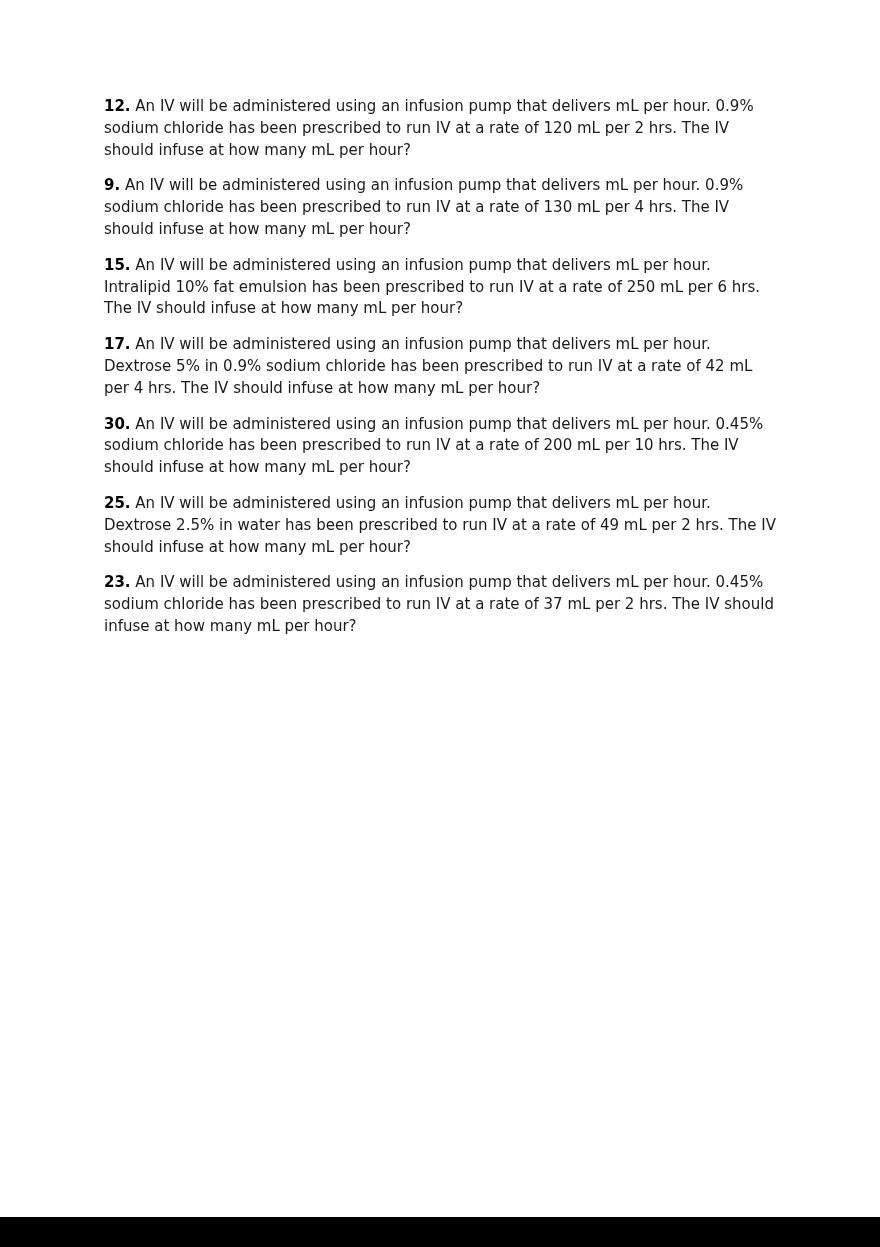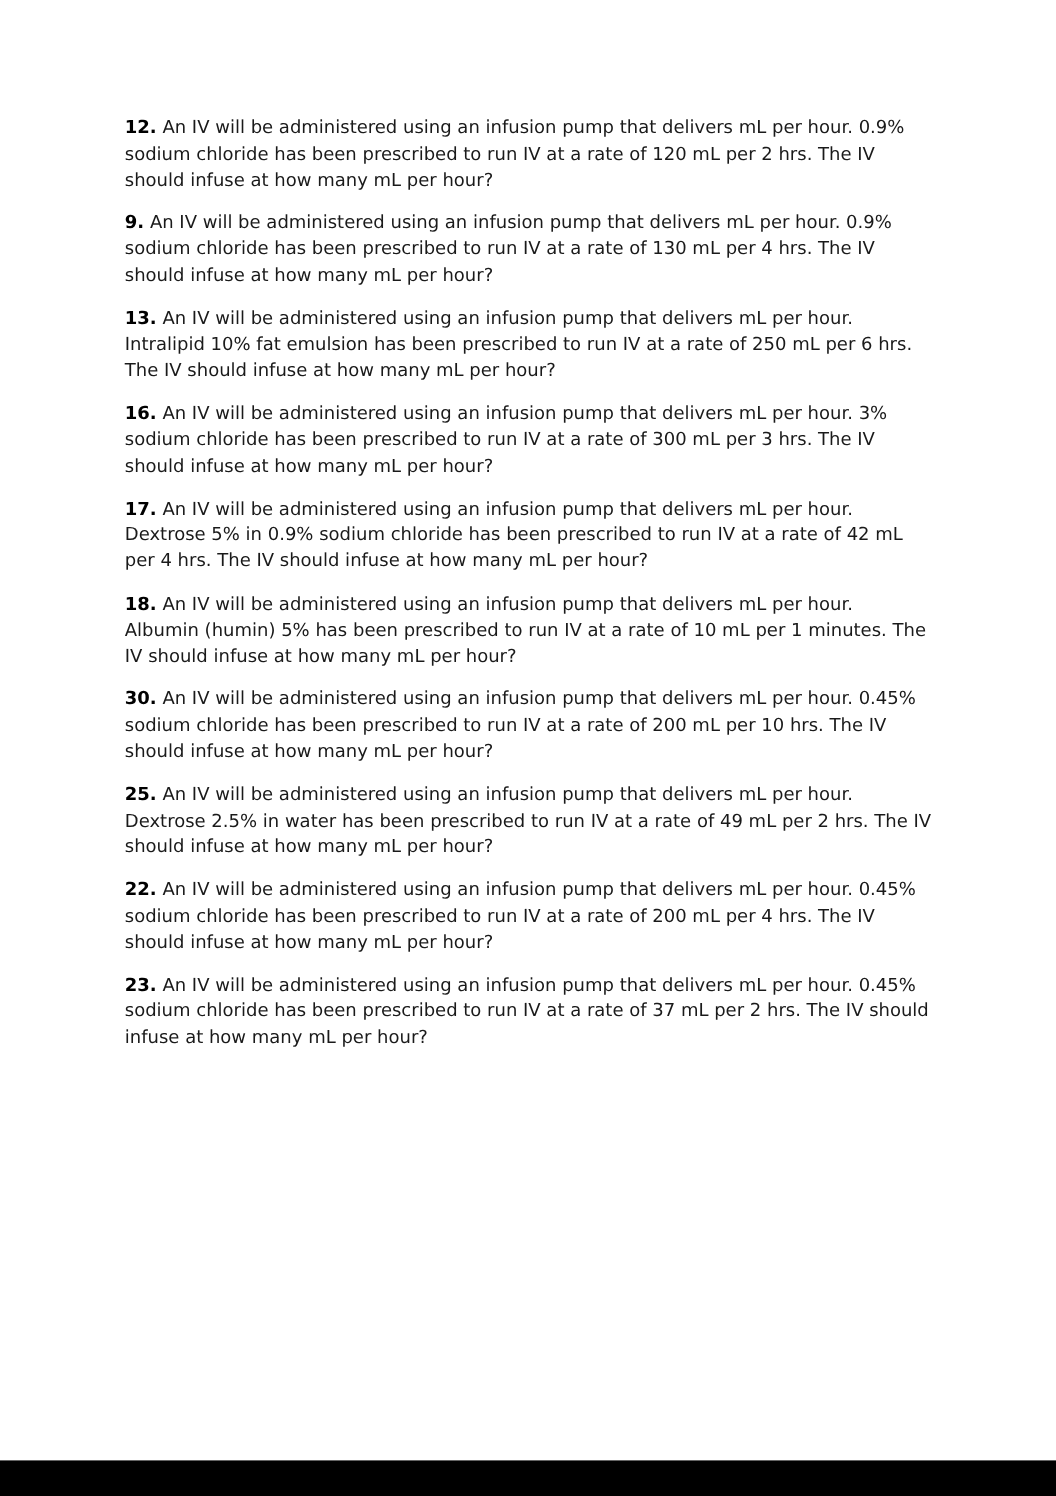--- a/index.html
+++ b/index.html
@@ -50,32 +50,29 @@
 </head>
 <body>
 
 <div class="page">
   <div class="content">
   <p class="problem"><strong>12.</strong><span> An IV will be administered using an infusion pump that delivers mL per hour. 0.9% sodium chloride has been prescribed to run IV at a rate of 120 mL per 2 hrs. The IV should infuse at how many mL per hour?</span></p>
 
 
   <p class="problem"><strong>9.</strong><span> An IV will be administered using an infusion pump that delivers mL per hour. 0.9% sodium chloride has been prescribed to run IV at a rate of 130 mL per 4 hrs. The IV should infuse at how many mL per hour?</span></p>
 
-  <p class="problem"><strong>13.</strong><span> An IV will be administered using an infusion pump that delivers mL per hour. Intralipid 10% fat emulsion has been prescribed to run IV at a rate of 250 mL per 6 hrs. The IV should infuse at how many mL per hour?</span></p>
+  <p class="problem"><strong>15.</strong><span> An IV will be administered using an infusion pump that delivers mL per hour. Intralipid 10% fat emulsion has been prescribed to run IV at a rate of 250 mL per 6 hrs. The IV should infuse at how many mL per hour?</span></p>
 
-  <p class="problem"><strong>16.</strong><span> An IV will be administered using an infusion pump that delivers mL per hour. 3% sodium chloride has been prescribed to run IV at a rate of 300 mL per 3 hrs. The IV should infuse at how many mL per hour?</span></p>
 
   <p class="problem"><strong>17.</strong><span> An IV will be administered using an infusion pump that delivers mL per hour. Dextrose 5% in 0.9% sodium chloride has been prescribed to run IV at a rate of 42 mL per 4 hrs. The IV should infuse at how many mL per hour?</span></p>
 
-  <p class="problem"><strong>18.</strong><span> An IV will be administered using an infusion pump that delivers mL per hour. Albumin (humin) 5% has been prescribed to run IV at a rate of 10 mL per 1 minutes. The IV should infuse at how many mL per hour?</span></p>
 
 
   <p class="problem"><strong>30.</strong><span> An IV will be administered using an infusion pump that delivers mL per hour. 0.45% sodium chloride has been prescribed to run IV at a rate of 200 mL per 10 hrs. The IV should infuse at how many mL per hour?</span></p>
 
   <p class="problem"><strong>25.</strong><span> An IV will be administered using an infusion pump that delivers mL per hour. Dextrose 2.5% in water has been prescribed to run IV at a rate of 49 mL per 2 hrs. The IV should infuse at how many mL per hour?</span></p>
 
-  <p class="problem"><strong>22.</strong><span> An IV will be administered using an infusion pump that delivers mL per hour. 0.45% sodium chloride has been prescribed to run IV at a rate of 200 mL per 4 hrs. The IV should infuse at how many mL per hour?</span></p>
 
   <p class="problem"><strong>23.</strong><span> An IV will be administered using an infusion pump that delivers mL per hour. 0.45% sodium chloride has been prescribed to run IV at a rate of 37 mL per 2 hrs. The IV should infuse at how many mL per hour?</span></p>
 </div>
 </div>
 
 <div class="bottom-bar"></div>
 
 </body></html>

